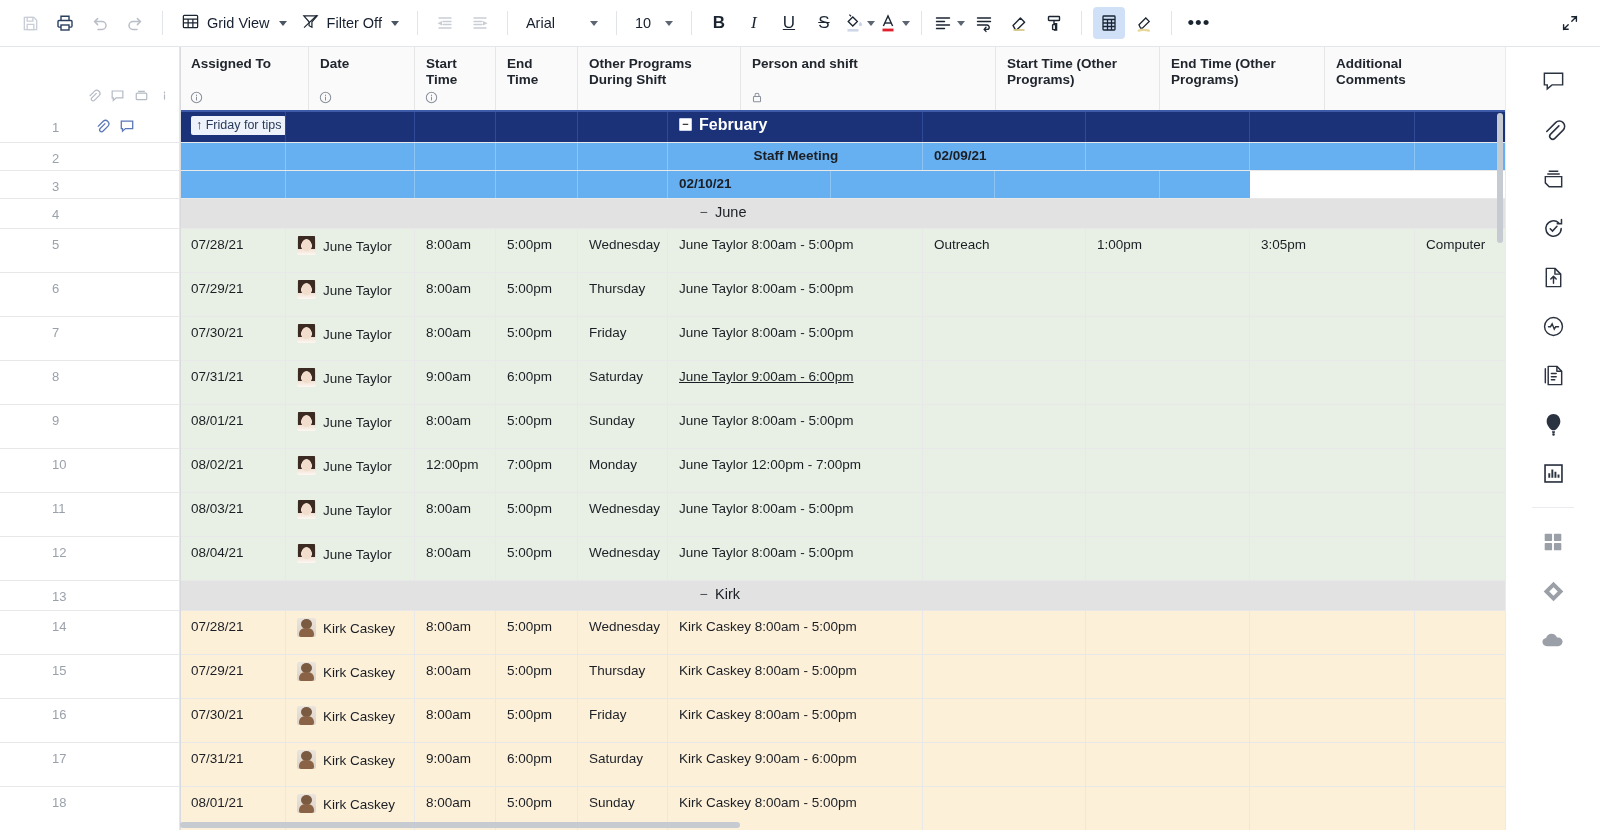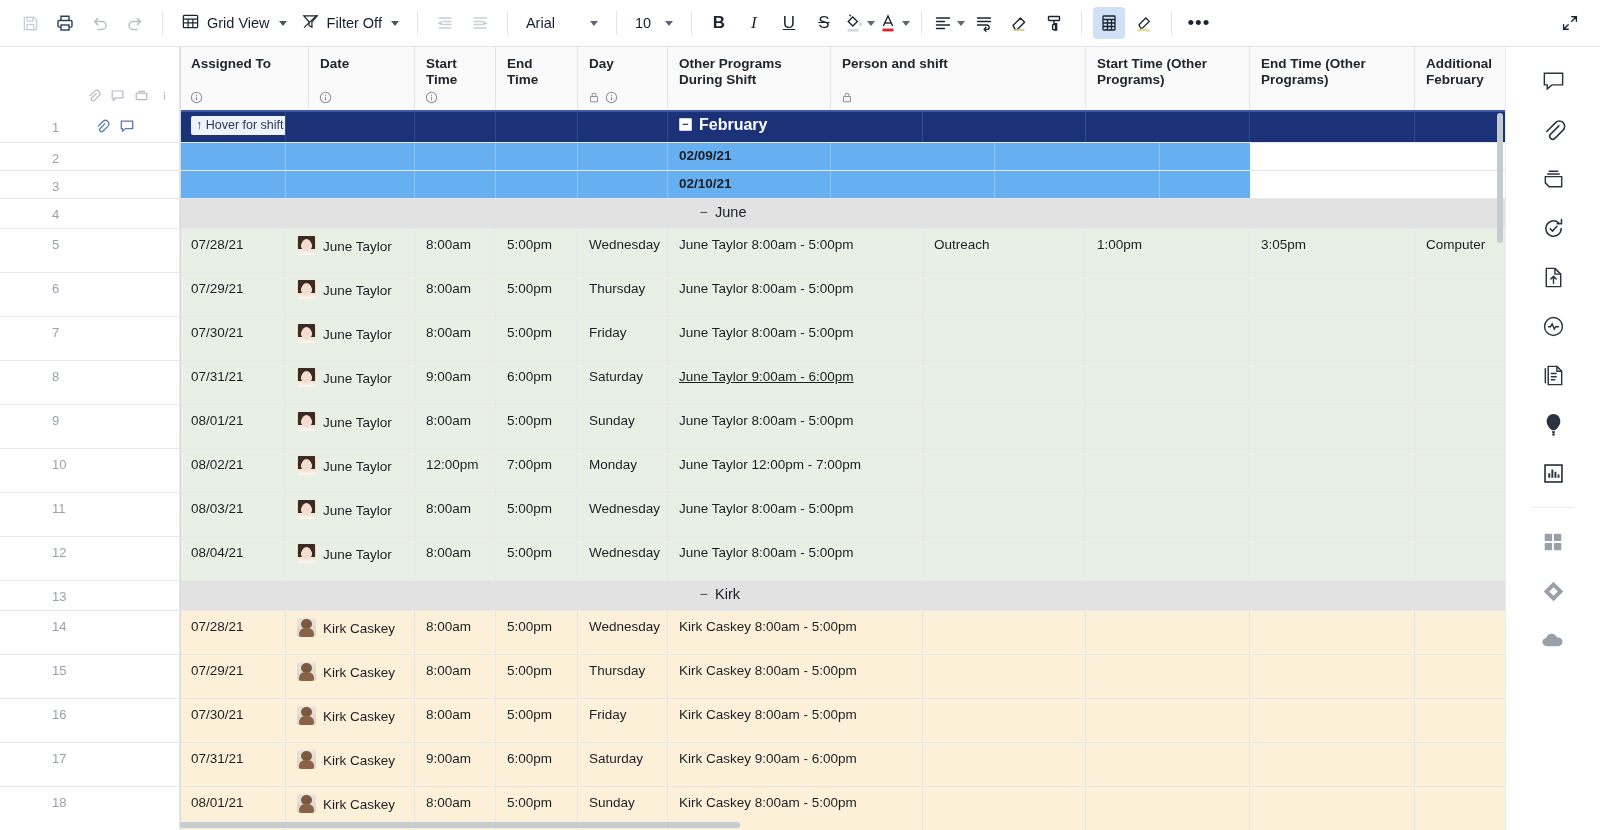--- a/index.html
+++ b/index.html
@@ -500,33 +500,20 @@
         <svg width="13" height="13" viewBox="0 0 14 14" fill="none" stroke="currentColor" stroke-width="1.1">
             <circle cx="7" cy="7" r="5.6"></circle>
             <path d="M7 4.4v.5M7 6.6v3.1" stroke-linecap="round"></path>
           </svg>
       </div>
     </div>
     <div class="ch-cell c-end">
       <div class="ch-title" style="white-space:pre-line">End
 Time</div>
     </div>
-    <div class="ch-cell c-day">
-      <div class="ch-title">Day</div>
-      <div class="ch-icons">
-        <svg width="12" height="13" viewBox="0 0 12 14" fill="none" stroke="currentColor" stroke-width="1.1">
-            <rect x="2.2" y="6" width="7.6" height="5.6" rx="0.8"></rect>
-            <path d="M3.9 6V4.4a2.1 2.1 0 0 1 4.2 0V6"></path>
-          </svg>
-        <svg width="13" height="13" viewBox="0 0 14 14" fill="none" stroke="currentColor" stroke-width="1.1">
-            <circle cx="7" cy="7" r="5.6"></circle>
-            <path d="M7 4.4v.5M7 6.6v3.1" stroke-linecap="round"></path>
-          </svg>
-      </div>
-    </div>
     <div class="ch-cell c-other">
       <div class="ch-title" style="white-space:pre-line">Other Programs
 During Shift</div>
     </div>
     <div class="ch-cell c-person">
       <div class="ch-title">Person and shift</div>
       <div class="ch-icons">
         <svg width="12" height="13" viewBox="0 0 12 14" fill="none" stroke="currentColor" stroke-width="1.1">
             <rect x="2.2" y="6" width="7.6" height="5.6" rx="0.8"></rect>
             <path d="M3.9 6V4.4a2.1 2.1 0 0 1 4.2 0V6"></path>
@@ -536,39 +523,39 @@
     <div class="ch-cell c-ostart">
       <div class="ch-title" style="white-space:pre-line">Start Time (Other
 Programs)</div>
     </div>
     <div class="ch-cell c-oend">
       <div class="ch-title" style="white-space:pre-line">End Time (Other
 Programs)</div>
     </div>
     <div class="ch-cell c-add">
       <div class="ch-title" style="white-space:pre-line">Additional
-February</div>
+Comments</div>
     </div>
   </div>
 
   <div class="gridwrap">
     <div id="rows-host">
         <div class="row r-navy">
           <div class="rn">
             <span class="rn-num">1</span>
             <span class="rn-icons">
               <span><svg width="16" height="16" viewBox="0 0 16 16" fill="none" stroke="currentColor" stroke-width="1.3">
                   <path d="M11.3 5.4 6.2 10.5a1.9 1.9 0 0 0 2.7 2.7l5.1-5.1a3.4 3.4 0 0 0-4.8-4.8L3.9 8.6"></path>
                 </svg></span>
               <span><svg width="16" height="16" viewBox="0 0 16 16" fill="none" stroke="currentColor" stroke-width="1.3">
                   <path d="M2.3 3.2h11.4v7.4H6.5l-3 2.6v-2.6H2.3z"></path>
                 </svg></span>
             </span>
           </div>
-          <div class="cell c-date" style="height: 30px; padding-top: 4px;"><span class="tipchip">↑ Hover for shift</span></div>
+          <div class="cell c-date" style="height: 30px; padding-top: 4px;"><span class="tipchip">↑ Friday for tips</span></div>
           <div class="cell c-assign" style="height: 30px; padding-top: 4px;"></div>
           <div class="cell c-start" style="height: 30px; padding-top: 4px;"></div>
           <div class="cell c-end" style="height: 30px; padding-top: 4px;"></div>
           <div class="cell c-day" style="height: 30px; padding-top: 4px;"></div>
           <div class="cell c-person" style="height: 30px; padding-top: 4px;">
             <div class="grouprow navy">
               <span class="collapse-box nb">−</span>
               <span>February</span>
             </div>
           </div>
@@ -579,20 +566,21 @@
         </div>
         <div class="row r-blue">
           <div class="rn">
             <span class="rn-num">2</span>
           </div>
           <div class="cell c-date" style="height: 27px; padding-top: 4px;"></div>
           <div class="cell c-assign" style="height: 27px; padding-top: 4px;"></div>
           <div class="cell c-start" style="height: 27px; padding-top: 4px;"></div>
           <div class="cell c-end" style="height: 27px; padding-top: 4px;"></div>
           <div class="cell c-day" style="height: 27px; padding-top: 4px;"></div>
+          <div class="cell c-person" style="height: 27px; padding-top: 4px; text-align: center;"><span class="bold">Staff Meeting</span></div>
           <div class="cell c-other" style="height: 27px; padding-top: 4px;"><span class="bold">02/09/21</span></div>
           <div class="cell c-ostart" style="height: 27px; padding-top: 4px;"></div>
           <div class="cell c-oend" style="height: 27px; padding-top: 4px;"></div>
           <div class="cell c-add" style="height: 27px; padding-top: 4px;"></div>
         </div>
         <div class="row r-blue">
           <div class="rn">
             <span class="rn-num">3</span>
           </div>
           <div class="cell c-date" style="height: 27px; padding-top: 4px;"></div>

